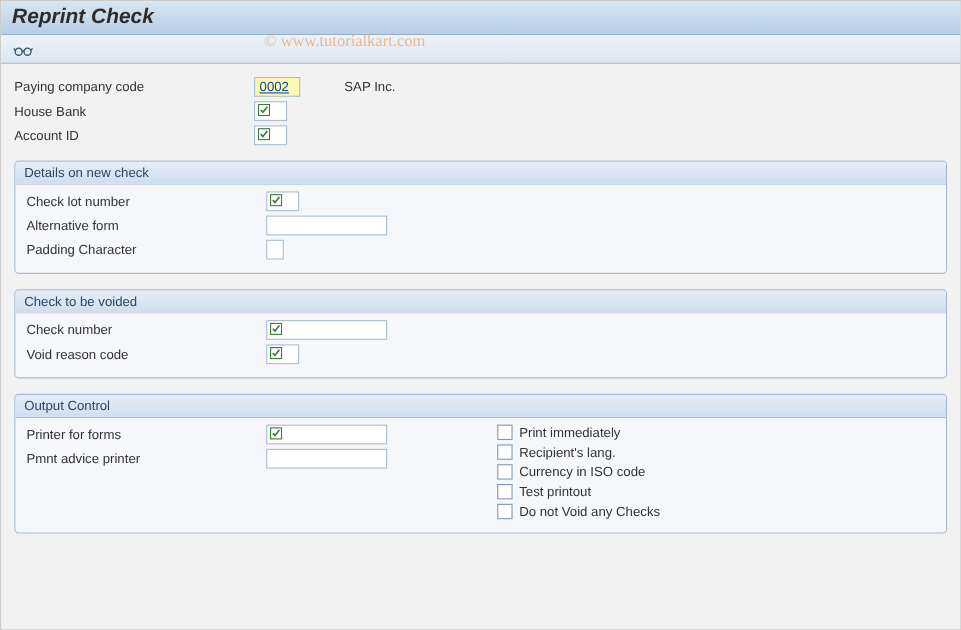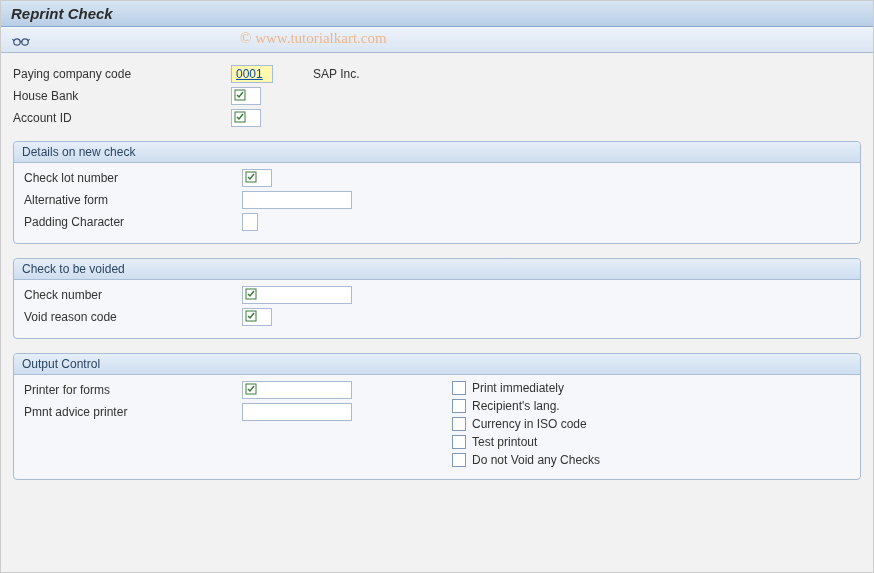--- a/index.html
+++ b/index.html
@@ -14,21 +14,21 @@
     height: 573px;
     overflow: hidden;
     border: 1px solid #ccc;
   }
   .titlebar {
     background: linear-gradient(#d8e6f3, #b8cee6);
     border-bottom: 1px solid #8aa7c7;
     padding: 4px 10px;
     font-style: italic;
     font-weight: bold;
-    font-size: 15px;
+    font-size: 19px;
     color: #2c2c2c;
   }
   .toolbar {
     background: linear-gradient(#ecf2f9, #dbe6f2);
     border-top: 1px solid #f5f9fc;
     border-bottom: 1px solid #a9bbd2;
     padding: 3px 10px;
     height: 26px;
   }
   .toolbar svg { display:block; }
@@ -137,21 +137,21 @@
     </svg>
   </div>
 </div>
 
 <div class="watermark">© www.tutorialkart.com</div>
 
 <div class="content">
 
   <div class="toprow">
     <span class="label">Paying company code</span>
-    <span class="hl-value">0001</span>
+    <span class="hl-value">0002</span>
     <span class="company-name">SAP Inc.</span>
   </div>
   <div class="row">
     <span class="label">House Bank</span>
     <span class="input-wrap">
       <input class="txt w30" value="" style="">
       <svg class="req-icon" viewBox="0 0 12 12">
           <rect x="1" y="1" width="10" height="10" fill="none" stroke="#3a7a3a" stroke-width="1"></rect>
           <path d="M3 6 L5 8 L9 3" fill="none" stroke="#3a7a3a" stroke-width="1.5"></path>
         </svg>

